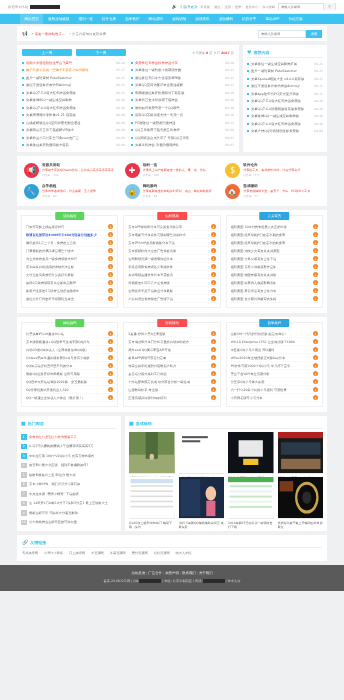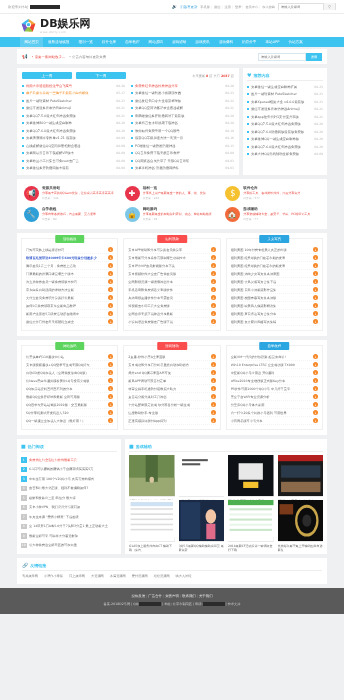--- a/index.html
+++ b/index.html
@@ -165,40 +165,20 @@
         <span>会员中心</span>
         <span>加入收藏</span>
       </span>
       <span class="tb-search">
         <input placeholder="请输入关键词" style="">
         <span class="sbtn">⚲</span>
       </span>
     </div>
   </div>
 
-  <div class="logoband">
-    <div class="logo">
-      <span class="logo-mark">
-        <svg width="17" height="17" viewBox="0 0 40 40">
-          <polygon points="20,2 38,15 31,36 9,36 2,15" fill="#ffffff"></polygon>
-          <path d="M20,4 L36,15.6 L29.9,34.4 L20,34.4 L20,20 Z" fill="#f2a33c"></path>
-          <path d="M20,4 L20,20 L29.9,34.4 L10.1,34.4 Z" fill="#8dc63f" opacity=".95"></path>
-          <path d="M20,4 L20,20 L10.1,34.4 L4,15.6 Z" fill="#3fbcef"></path>
-          <path d="M4,15.6 L20,20 L10.1,34.4 Z" fill="#7e57c2"></path>
-          <path d="M36,15.6 L20,20 L29.9,34.4 Z" fill="#ef4136"></path>
-          <circle cx="20" cy="18" r="6" fill="#ffffff"></circle>
-          <circle cx="20" cy="18" r="4" fill="#3fbcef"></circle>
-        </svg>
-      </span>
-      <span class="logo-text">
-        <span class="logo-title">DB娱乐网</span>
-        <span class="logo-sub">www.dbfly.com</span>
-      </span>
-    </div>
-  </div>
 
   <div class="nav">
     <a class="active">网站首页</a>
     <a>最新活动线报</a>
     <a>福利一览</a>
     <a>软件仓库</a>
     <a>自学教程</a>
     <a>网站源码</a>
     <a>游戏辅助</a>
     <a>游戏资讯</a>

